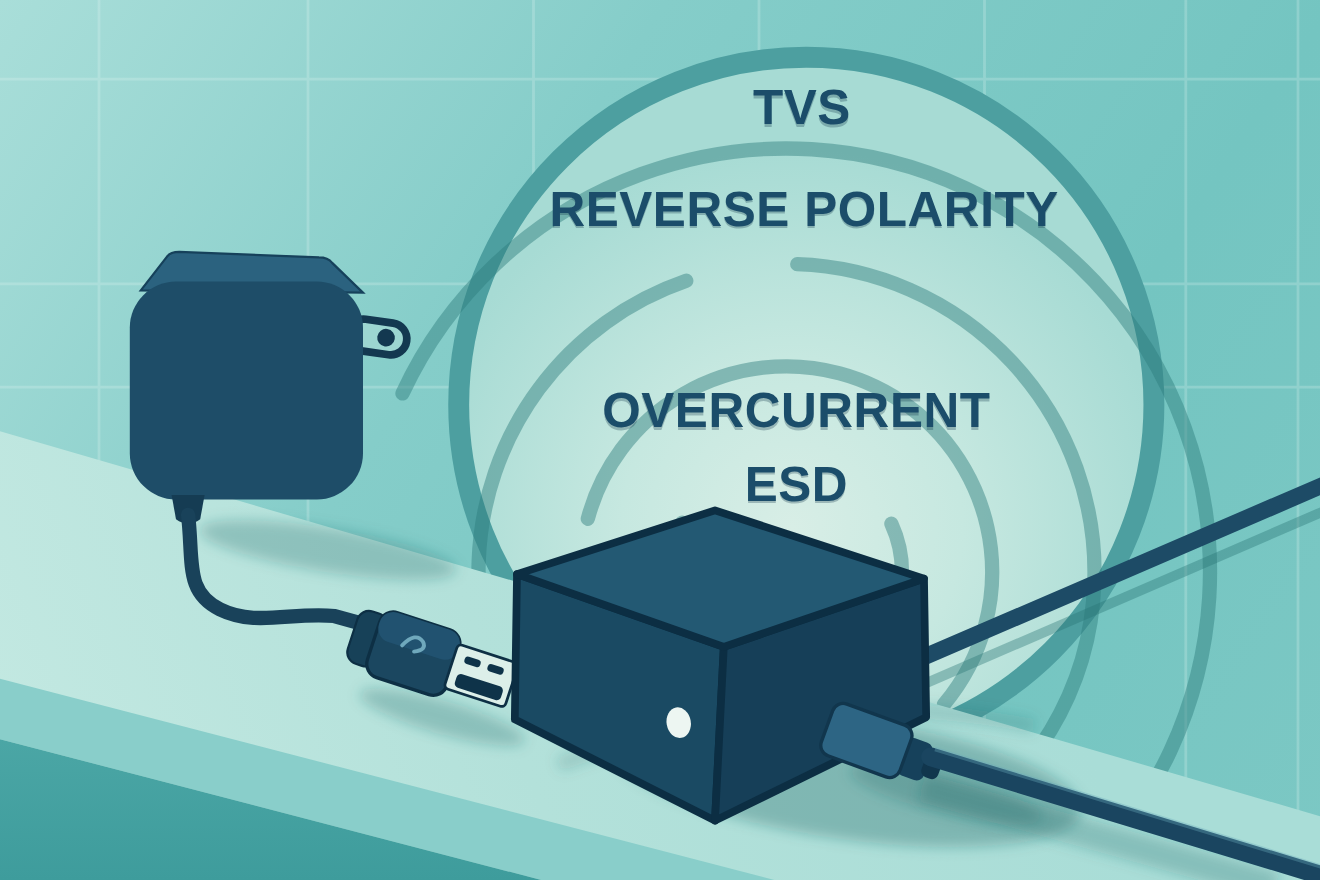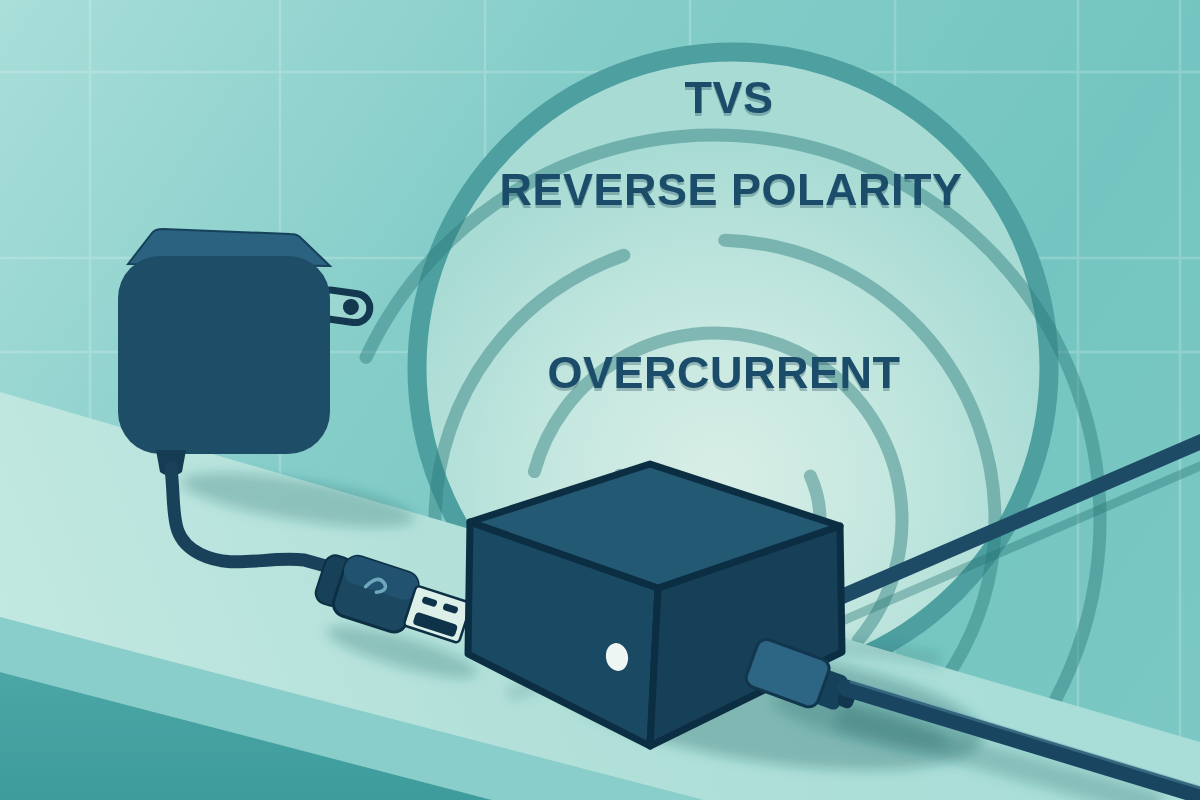--- a/index.html
+++ b/index.html
@@ -137,13 +137,14 @@
   </g>
   <g>
     <line x1="846" y1="688" x2="1205" y2="797" stroke="#1a4560" stroke-width="17" stroke-linecap="round"></line>
     <line x1="850" y1="681" x2="1205" y2="789" stroke="rgba(105,170,185,0.35)" stroke-width="4"></line>
   </g>
 </svg>
 
   <div class="ring-label" style="left:729px; top:73px;">TVS</div>
   <div class="ring-label" style="left:731px; top:165px;">REVERSE POLARITY</div>
   <div class="ring-label" style="left:724px; top:348px;">OVERCURRENT</div>
+  <div class="ring-label" style="left:724px; top:415px;">ESD</div>
 </div>
 
 </body></html>

